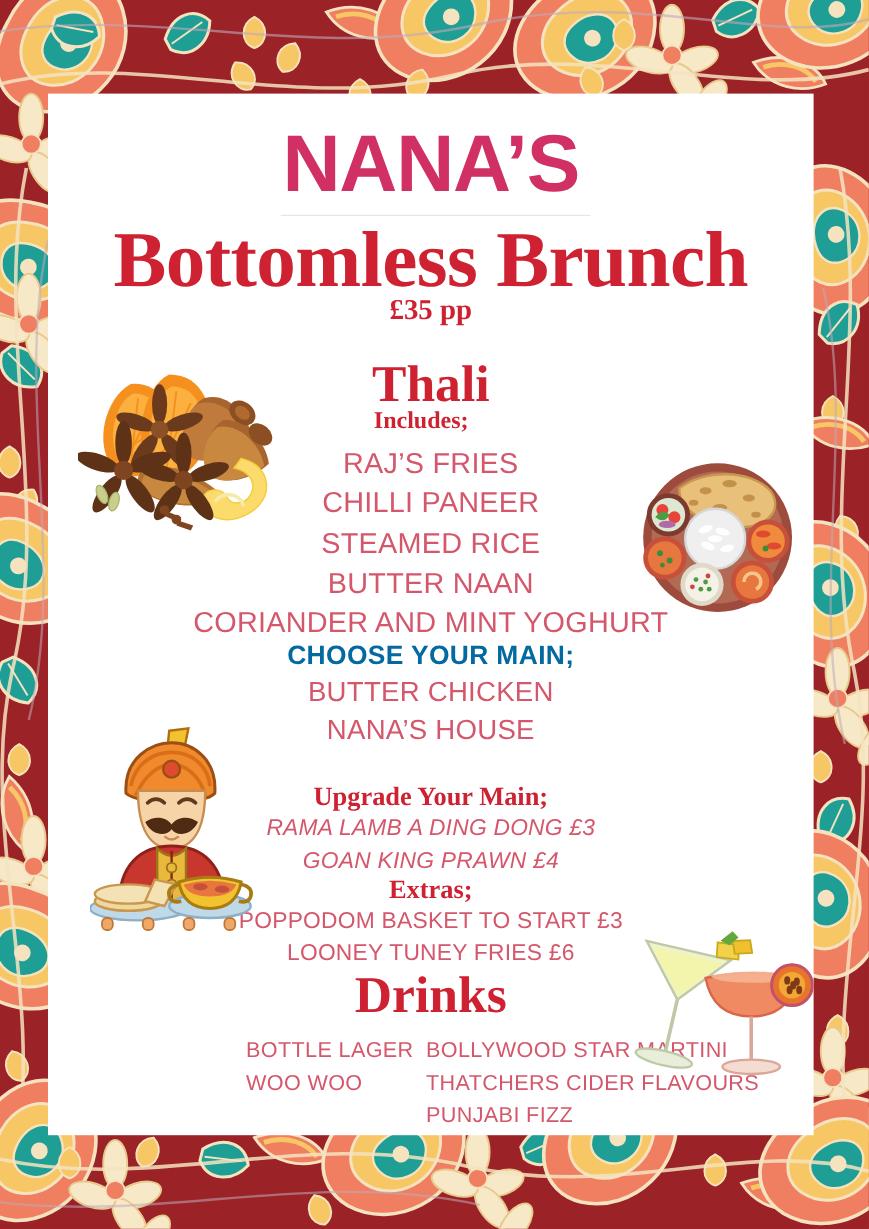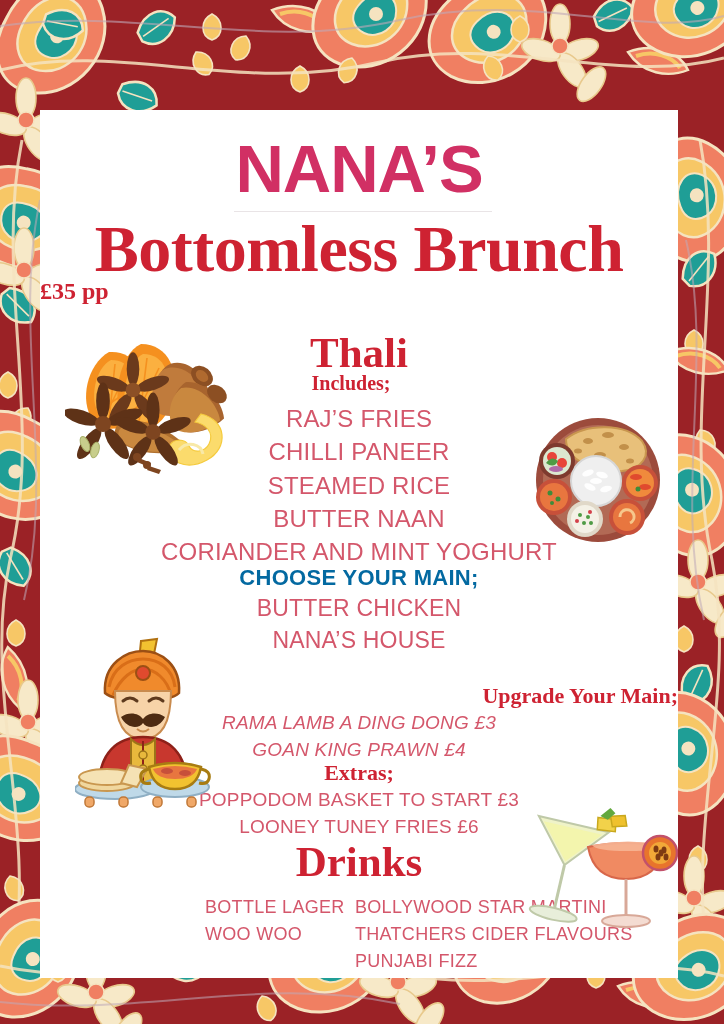--- a/index.html
+++ b/index.html
@@ -10,21 +10,21 @@
   }
   #poster{position:relative;width:724px;height:1024px;overflow:hidden;background:#9B2226;}
 
   
   .border-art{position:absolute;inset:0;overflow:hidden;}
   .border-art svg{position:absolute;top:0;left:0;}
 
   
   .card{
     position:absolute;left:40px;top:78px;width:638px;height:868px;
-    background:#ffffff;z-index:5;margin-top:32px;
+    background:#ffffff;z-index:5;
   }
 
   .inner{position:relative;width:100%;height:100%;}
 
   
   .title-main{
     position:absolute;top:25px;left:0;right:0;text-align:center;
     font-family:"Liberation Sans",sans-serif;
     font-weight:bold;font-size:67px;letter-spacing:-1px;
     color:#D13064;line-height:1;
@@ -33,39 +33,39 @@
     position:absolute;top:101px;left:194px;width:258px;height:1px;
     background:#e9e4e6;
   }
   .title-sub{
     position:absolute;top:104px;left:0;right:0;text-align:center;
     font-family:"Liberation Serif",serif;
     font-weight:bold;font-size:66px;color:#CE2232;line-height:1.05;
     letter-spacing:-0.5px;
   }
   .price{
-    position:absolute;top:168px;left:0;right:0;text-align:left;
+    position:absolute;top:168px;left:0;right:0;text-align:center;
     font-family:"Liberation Serif",serif;font-weight:bold;
     font-size:24px;color:#CE2232;
   }
 
   .sec-head{
     position:absolute;left:0;right:0;text-align:center;
     font-family:"Liberation Serif",serif;font-weight:bold;
     color:#CE2232;
   }
   .thali-head{top:218px;font-size:43px;}
   .thali-inc{
     position:absolute;top:262px;left:0;right:16px;text-align:center;
     font-family:"Liberation Serif",serif;font-weight:bold;
     font-size:20px;color:#CE2232;
   }
   .drinks-head{top:727px;font-size:43px;}
   .upgrade-head{
-    position:absolute;top:573px;left:0;right:0;text-align:right;
+    position:absolute;top:573px;left:0;right:0;text-align:center;
     font-family:"Liberation Serif",serif;font-weight:bold;
     font-size:22px;color:#CE2232;
   }
   .extras-head{
     position:absolute;top:650px;left:0;right:0;text-align:center;
     font-family:"Liberation Serif",serif;font-weight:bold;
     font-size:22px;color:#CE2232;
   }
   .choose-head{
     position:absolute;top:455px;left:0;right:0;text-align:center;

